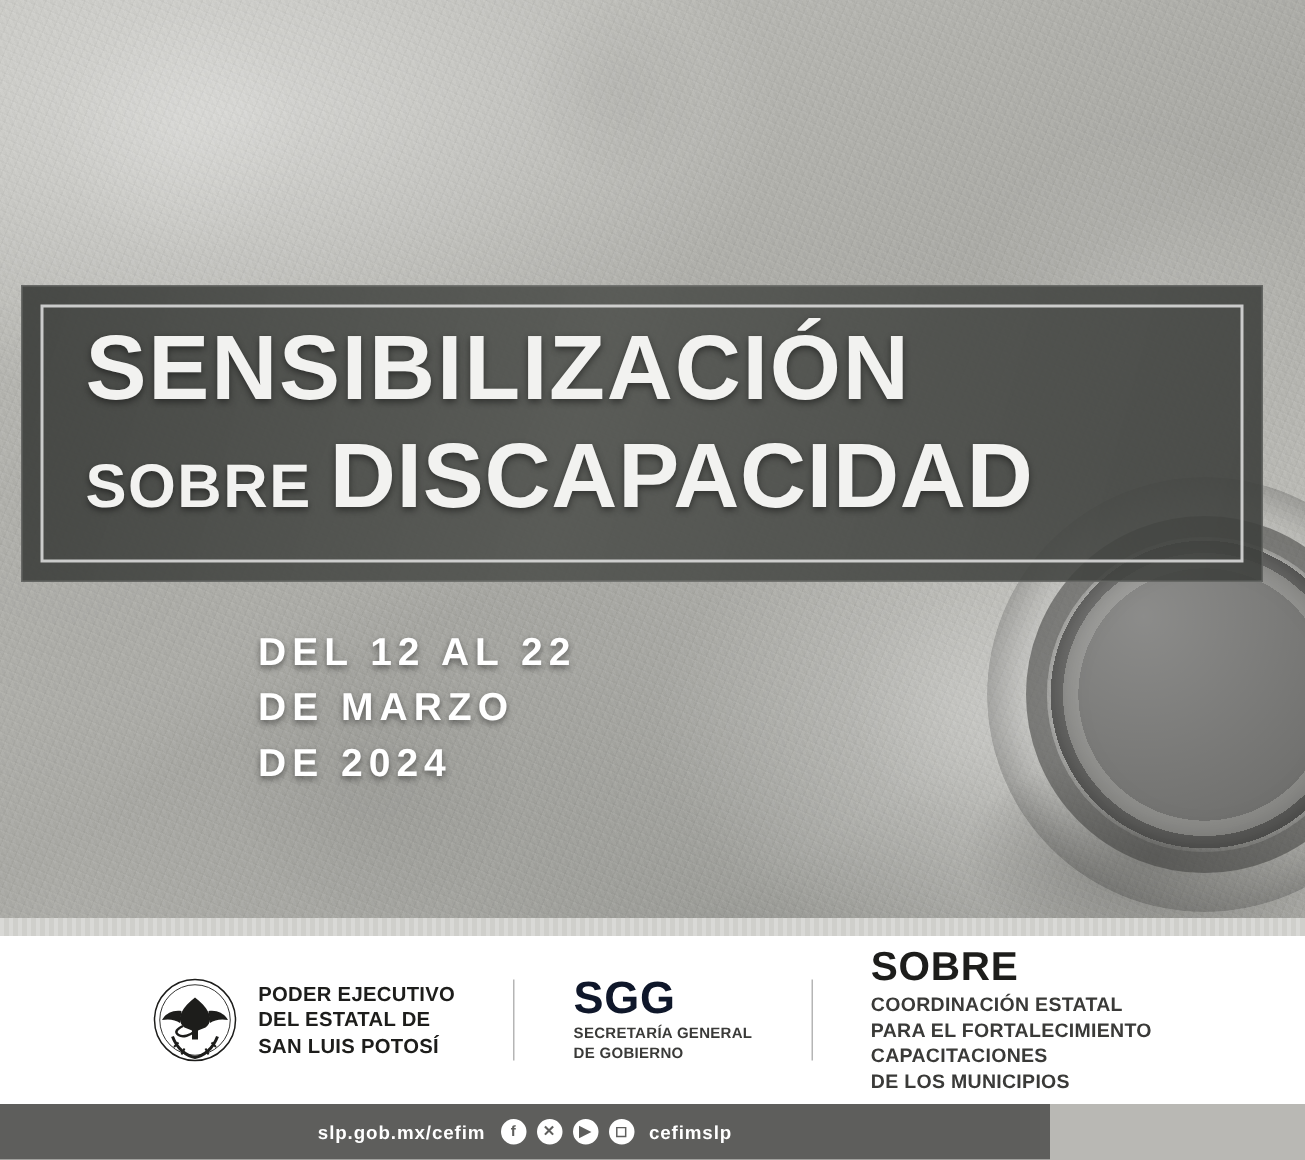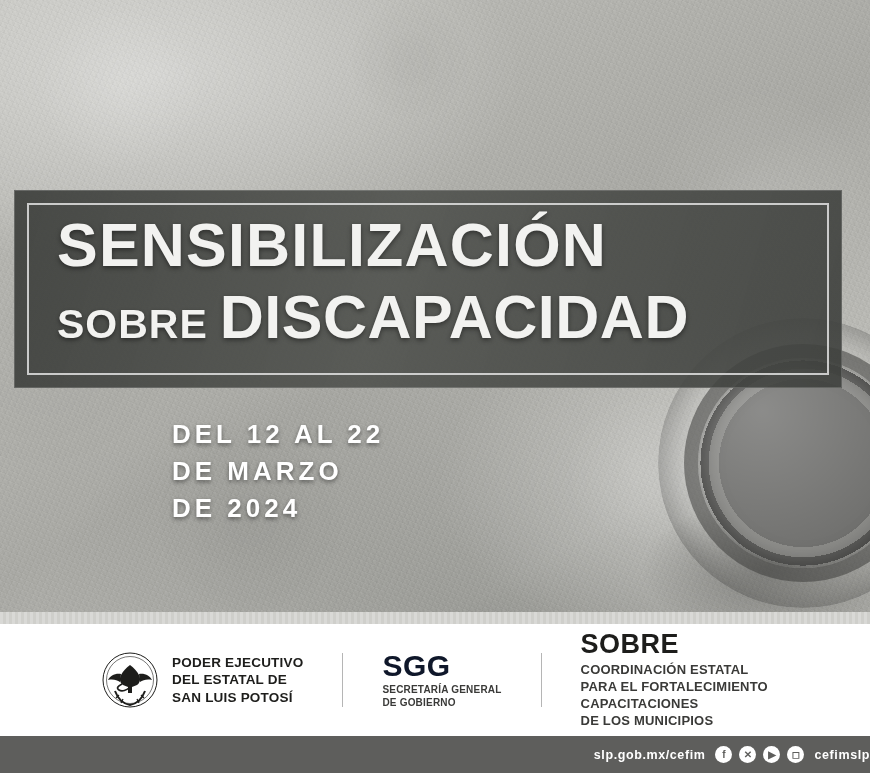--- a/index.html
+++ b/index.html
@@ -245,26 +245,26 @@
     line-height: 1.32;
     margin-top: 3px;
     letter-spacing: 0.2px;
   }
 
   
   .footer {
     position: absolute;
     left: 0;
     top: 736px;
-    width: 870px;
+    width: 700px;
     height: 37px;
     background: #5e5e5c;
     display: flex;
     align-items: center;
-    justify-content: flex-end;
+    justify-content: center;
     gap: 10px;
   }
   .footer-url, .footer-handle {
     color: #ffffff;
     font-size: 12.5px;
     font-weight: 700;
     letter-spacing: 0.6px;
   }
   .social {
     display: flex;

